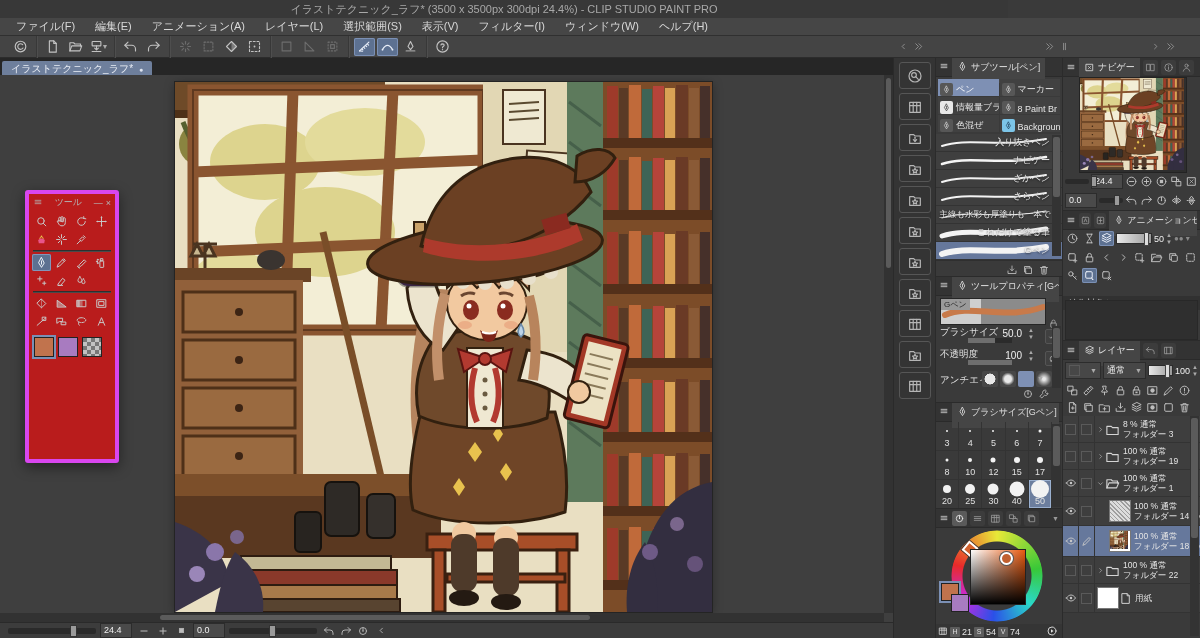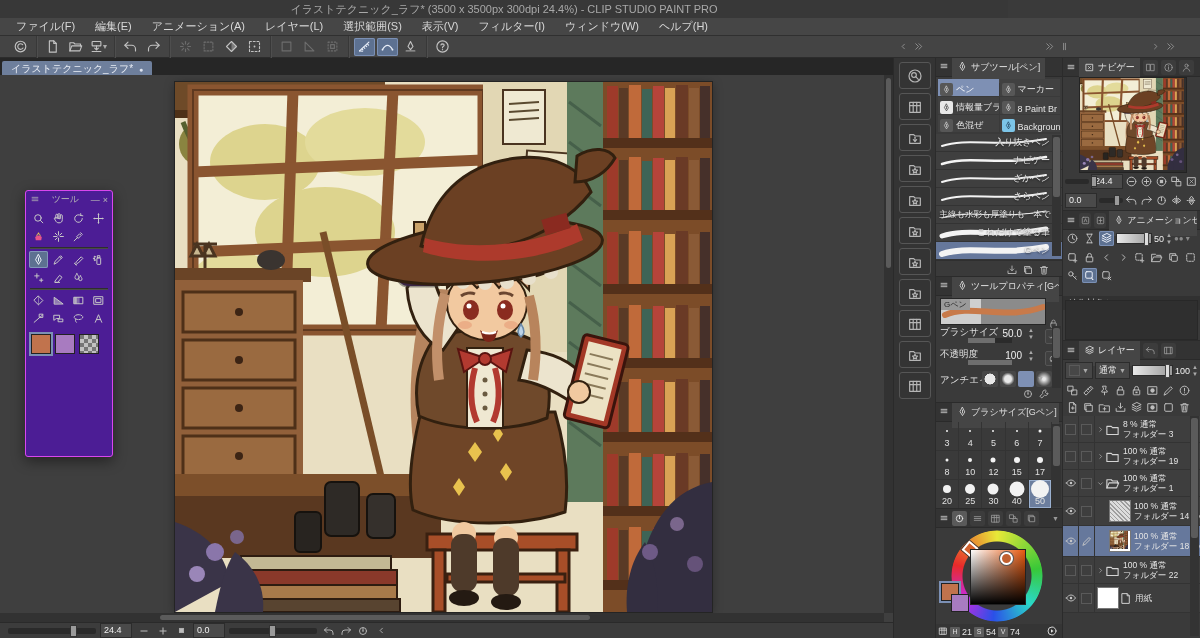--- a/index.html
+++ b/index.html
@@ -27,21 +27,21 @@
         background:#6e7f9c;color:#e9edf5;font-size:10px;border-radius:2px 2px 0 0;}
   .ctab .dot{font-size:7px;color:#dfe5f0;}
   
   .canvas-area{left:0;top:75px;width:893px;height:547px;background:#3f3f3f;overflow:hidden;}
   .artwork{left:175px;top:7px;width:537px;height:530px;box-shadow:0 0 0 1px #242424, 0 2px 10px rgba(0,0,0,.35);}
   .vscroll{right:0;top:0;width:9px;height:538px;background:#323232;}
   .vscroll .thumb{position:absolute;left:2px;right:2px;top:3px;height:190px;background:#5b5b5b;border-radius:3px;}
   .hscroll{left:0;bottom:0;height:9px;width:884px;background:#323232;}
   .hscroll .thumb{position:absolute;top:2px;bottom:2px;left:160px;width:430px;background:#5b5b5b;border-radius:3px;}
   
-  .toolpal{left:25px;top:190px;width:86px;height:265px;background:#4c1d95;border:1px solid #d946ef;
+  .toolpal{left:25px;top:190px;width:86px;height:265px;background:#b91c1c;border:4px solid #d946ef;
            border-radius:3px;box-shadow:0 4px 14px rgba(0,0,0,.45);}
   .tp-head{height:15px;display:flex;align-items:center;padding:1px 4px;color:#b4b4b4;font-size:9px;gap:3px;}
   .tp-title{flex:1;text-align:center;}
   .tp-grid{padding:2px 3px;}
   .tp-row{display:flex;gap:1px;margin-bottom:1px;}
   .tp-btn{width:19px;height:17px;display:flex;align-items:center;justify-content:center;color:#c8c8c8;border-radius:2px;}
   .tp-btn.sel{background:#5d7191;box-shadow:0 0 0 1px #8296ba inset;color:#f0f4fa;}
   .tp-div{height:1px;background:#2e2e2e;border-bottom:1px solid #4a4a4a;margin:2px 1px;}
   .tp-swatches{display:flex;gap:4px;padding:4px 5px;}
   .swatch{width:20px;height:20px;border:1px solid #222;box-sizing:border-box;}
@@ -119,21 +119,21 @@
   .bar-row{position:absolute;left:2px;right:2px;height:19px;display:flex;align-items:center;gap:2px;font-size:9px;}
   .mini-slider{position:relative;width:36px;height:5px;background:#2a2a2a;border-radius:2px;}
   .mini-slider i{position:absolute;top:-3px;width:6px;height:11px;background:#9a9a9a;border:1px solid #333;box-sizing:border-box;}
   .val-chip{background:#4a4a4a;border:1px solid #2c2c2c;padding:0 3px;min-width:24px;text-align:left;color:#f0f0f0;height:13px;line-height:13px;}
   .sm-ic{width:15px;height:15px;display:flex;align-items:center;justify-content:center;color:#bdbdbd;}
   .sm-ic.sel{background:#5d7191;border-radius:2px;box-shadow:0 0 0 1px #7b90b5 inset;color:#eef2fa;}
   .empty-box{position:absolute;left:2px;right:2px;background:#2f2f2f;border:1px solid #282828;}
   .lab-row{position:absolute;left:0;right:0;height:14px;background:#313131;font-size:9px;color:#c6c6c6;
            line-height:14px;padding-left:4px;}
   .lyr-controls{position:absolute;left:2px;right:2px;height:21px;display:flex;align-items:center;gap:2px;font-size:9px;}
-  .dd-chip{display:flex;align-items:center;gap:2px;background:#474747;border:1px solid #2c2c2c;height:15px;padding:0 3px;color:#e8e8e8;text-align:center;}
+  .dd-chip{display:flex;align-items:center;gap:10px;background:#474747;border:1px solid #2c2c2c;height:15px;padding:0 3px;color:#e8e8e8;text-align:center;}
   .op-slider{position:relative;flex:1;height:9px;background:linear-gradient(90deg,#e8e8e8,#9a9a9a);border:1px solid #2c2c2c;}
   .op-slider i{position:absolute;right:2px;top:-2px;width:3px;height:12px;background:#ddd;border:1px solid #444;}
   .icon-row{position:absolute;left:2px;right:2px;height:17px;display:flex;align-items:center;gap:1px;}
   .lyr-list{position:absolute;left:0;right:0;bottom:0;overflow:hidden;}
   .lyr-row{position:relative;display:flex;align-items:center;border-bottom:1px solid #333;background:#3e3e3e;}
   .lyr-row.sel{background:#66789c;}
   .lyr-cell{width:15px;height:100%;border-right:1px solid #333;display:flex;align-items:center;justify-content:center;color:#c8c8c8;flex:none;}
   .lyr-box{width:9px;height:9px;border:1px solid #5a5a5a;}
   .lyr-text{font-size:8.5px;line-height:10px;color:#e4e4e4;margin-left:3px;overflow:hidden;white-space:nowrap;}
   .lyr-thumb{width:20px;height:20px;border:1px solid #777;flex:none;margin-left:2px;background:#fff;}

